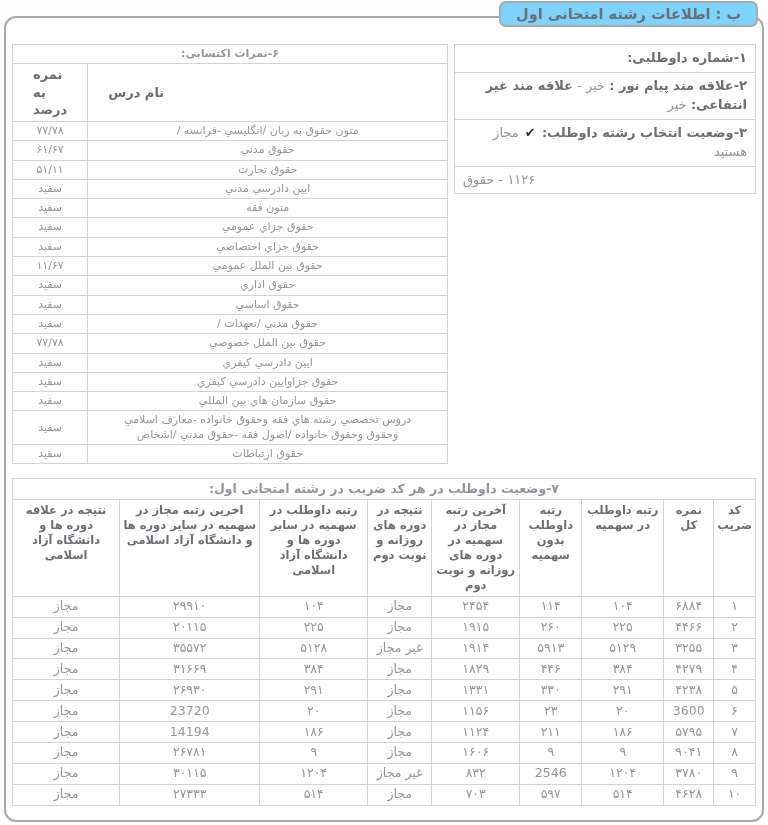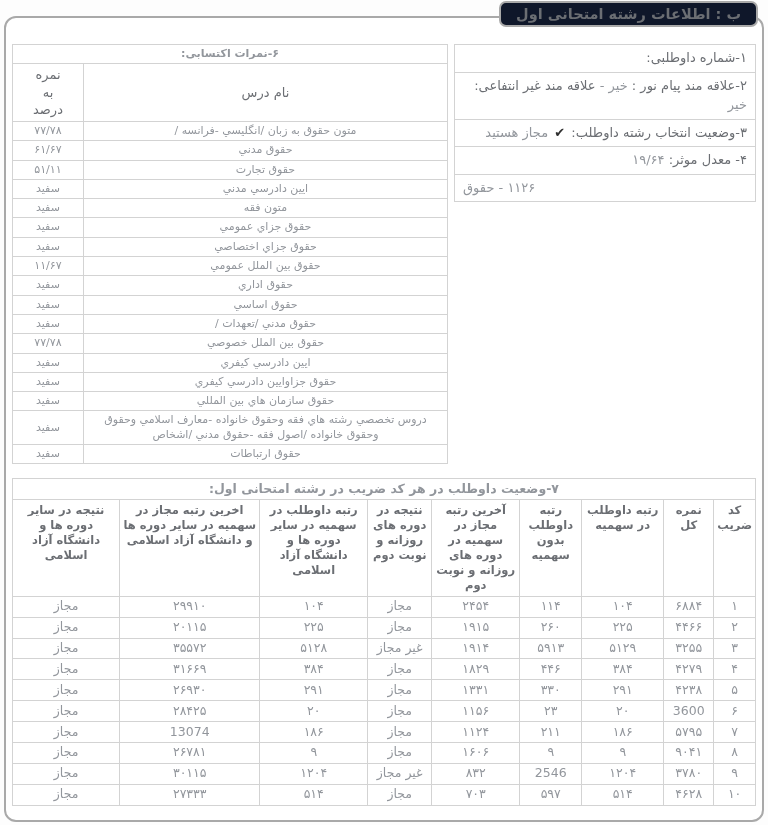--- a/index.html
+++ b/index.html
@@ -12,55 +12,55 @@
   }
   .container {
     position:absolute; top:16px; right:4px; left:4px; bottom:3px;
     border:2px solid var(--border-strong,#b5b5b5);
     border-radius:12px;
     background:#fff;
     padding:6px;
   }
   .title-box {
     position:absolute; top:1px; right:10px; z-index:5;
-    background:#0f172a;
+    background:#7dd3fc;
     border:2px solid var(--border-strong,#8f8f8f);
     border-radius:7px;
     padding:3px 15px;
     font-size:14.5px; font-weight:bold;
     color:var(--text-strong,#555);
     white-space:nowrap;
   }
   .top-row { display:flex; gap:6px; margin-top:20px; align-items:flex-start; }
 
   
   .info-panel {
     width:302px; flex:0 0 302px;
     border:1px solid var(--border-soft,#c9c9c9);
     font-size:13px; line-height:1.5;
   }
   .info-row { padding:3px 8px 4px; border-top:1px solid var(--border-soft,#d6d6d6); }
   .info-row:first-child { border-top:none; }
-  .lbl { font-weight:normal; color:var(--text-strong,#6b6e73);text-align:right; }
+  .lbl { font-weight:bold; color:var(--text-strong,#6b6e73);text-align:right; }
   .val { color:var(--text-soft,#92969c); }
   .check { color:#2f2f2f; font-size:13px; padding:0 2px; }
   .center-val { text-align:left; }
 
   
   table { border-collapse:collapse; width:100%; }
   th, td { border:1px solid var(--border-soft,#d3d3d3); }
   .section-title {
     text-align:right; font-weight:bold;
     color:var(--text-strong,#6b6e73);
     font-size:13px; padding:3px 8px;
   }
   
   .grades { flex:1 1 auto; }
   .grades table td { font-size:11px; line-height:1.3; padding:2px 20px; text-align:center; color:var(--text-soft,#92969c); }
-  .grades th { font-weight:normal; color:var(--text-strong,#6b6e73); font-size:13px; padding:2px 20px; text-align:center; line-height:1.35; }
+  .grades th { font-weight:bold; color:var(--text-strong,#6b6e73); font-size:13px; padding:2px 20px; text-align:left; line-height:1.35; }
   .grades .score-col { width:54px; }
 
   
   .results { margin-top:14px; }
   .results th {
     font-weight:bold; color:var(--text-strong,#6b6e73);
     font-size:11.5px; line-height:1.3; padding:3px 3px;
     vertical-align:top; text-align:center;
   }
   .results td {
@@ -89,24 +89,20 @@
         <span class="lbl">۲-علاقه مند پیام نور :</span>
         <span class="val">خیر</span><span class="val"> - </span><span class="lbl">علاقه مند غیر انتفاعی:</span>
         <span class="val">خیر</span>
       </div>
       <div class="info-row">
         <span class="lbl">۳-وضعیت انتخاب رشته داوطلب:</span>
         <span class="check">✔</span>
         <span class="val">مجاز هستید</span>
       </div>
       <div class="info-row">
-        <span class="lbl">۴- معدل موثر:</span>
-        <span class="val">۱۹/۶۴</span>
-      </div>
-      <div class="info-row">
         <div class="val center-val">۱۱۲۶ - حقوق</div>
       </div>
     </div>
 
     <div class="grades">
       <table>
         <tbody>
             <tr>
               <td colspan="2" class="section-title">۶-نمرات اکتسابی:</td>
             </tr>
@@ -207,21 +203,21 @@
           </tr>
       <tr>
         <th>کد ضریب</th>
         <th>نمره کل</th>
         <th>رتبه داوطلب در سهمیه</th>
         <th>رتبه داوطلب بدون سهمیه</th>
         <th>آخرین رتبه مجاز در سهمیه در دوره های روزانه و نوبت دوم</th>
         <th>نتیجه در دوره های روزانه و نوبت دوم</th>
         <th>رتبه داوطلب در سهمیه در سایر دوره ها و دانشگاه آزاد اسلامی</th>
         <th>اخرین رتبه مجاز در سهمیه در سایر دوره ها و دانشگاه آزاد اسلامی</th>
-        <th>نتیجه در سایر دوره ها و دانشگاه آزاد اسلامی</th>
+        <th>نتیجه در علاقه دوره ها و دانشگاه آزاد اسلامی</th>
       </tr>
       <tr>
             <td>۱</td>
             <td>۶۸۸۴</td>
             <td>۱۰۴</td>
             <td>۱۱۴</td>
             <td>۲۴۵۴</td>
             <td>مجاز</td>
             <td>۱۰۴</td>
             <td>۲۹۹۱۰</td>
@@ -272,32 +268,32 @@
             <td>مجاز</td>
           </tr>
       <tr>
             <td>۶</td>
             <td>3600</td>
             <td>۲۰</td>
             <td>۲۳</td>
             <td>۱۱۵۶</td>
             <td>مجاز</td>
             <td>۲۰</td>
-            <td>۲۸۴۲۵</td>
+            <td>23720</td>
             <td>مجاز</td>
           </tr>
       <tr>
             <td>۷</td>
             <td>۵۷۹۵</td>
             <td>۱۸۶</td>
             <td>۲۱۱</td>
             <td>۱۱۲۴</td>
             <td>مجاز</td>
             <td>۱۸۶</td>
-            <td>13074</td>
+            <td>14194</td>
             <td>مجاز</td>
           </tr>
       <tr>
             <td>۸</td>
             <td>۹۰۴۱</td>
             <td>۹</td>
             <td>۹</td>
             <td>۱۶۰۶</td>
             <td>مجاز</td>
             <td>۹</td>

